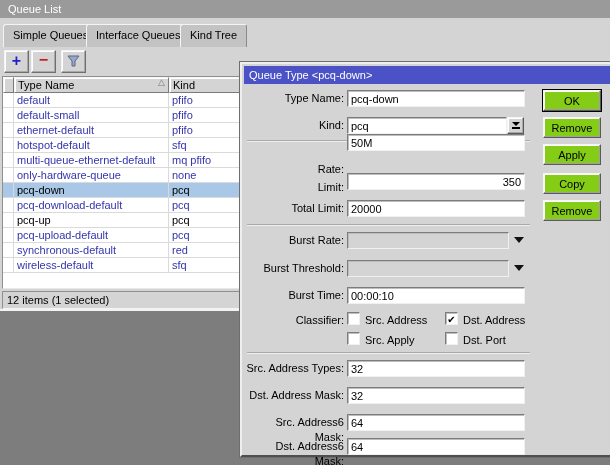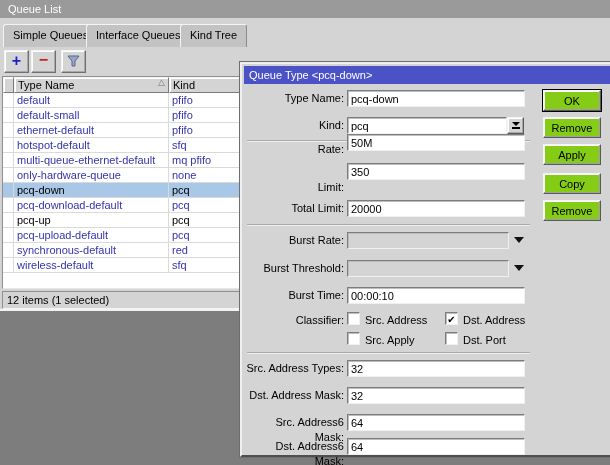--- a/index.html
+++ b/index.html
@@ -242,25 +242,25 @@
 
     <div class="lbl" style="top:54px;">Kind:</div>
     <input class="inp kind" style="top: 53px;" value="pcq">
     <div class="combo-btn" style="top:53px;">
       <span class="combo-arrow"></span>
       <span class="combo-bar"></span>
     </div>
 
     <div class="sep" style="top:76px;"></div>
 
-    <div class="lbl" style="top:78px;">Rate:</div>
+    <div class="lbl" style="top:98px;">Rate:</div>
     <input class="inp" style="top: 70px;" value="50M">
 
     <div class="lbl" style="top:116px;">Limit:</div>
-    <input class="inp" style="top: 99px;" value="350">
+    <input class="inp" style="top: 109px; text-align: right;" value="350">
 
     <div class="lbl" style="top:137px;">Total Limit:</div>
     <input class="inp" style="top: 136px;" value="20000">
 
     <div class="sep" style="top:160px;"></div>
 
     <div class="lbl" style="top:169px;">Burst Rate:</div>
     <input class="inp disabled" style="top: 168px;" disabled="" value="">
     <span class="drop-arrow" style="top:173px;"></span>
 

